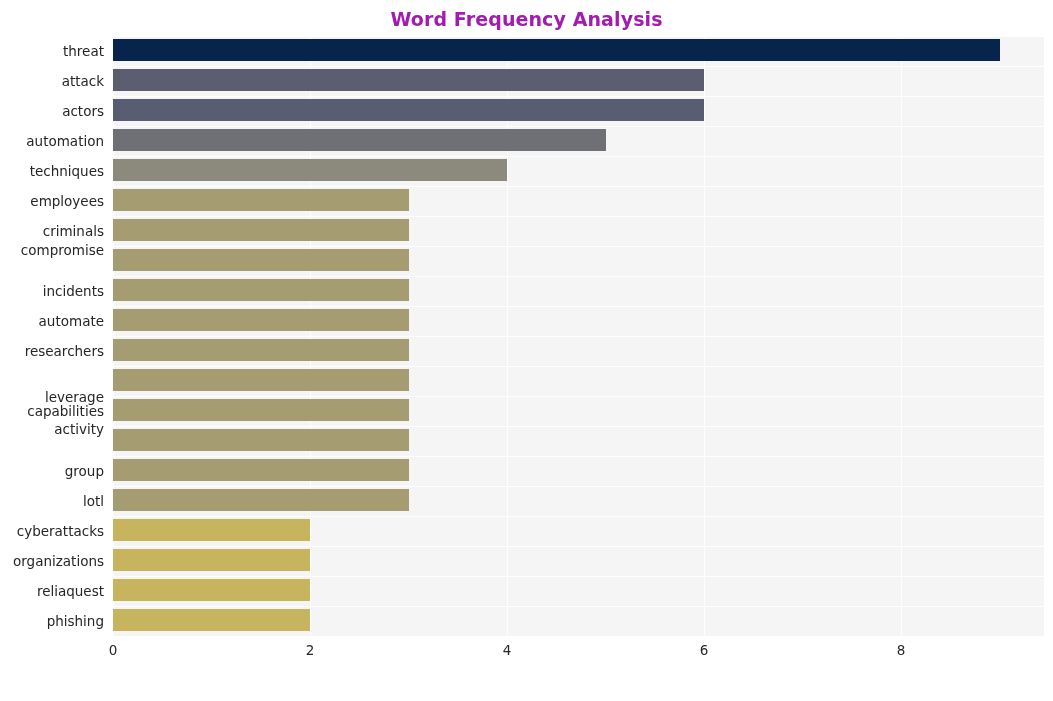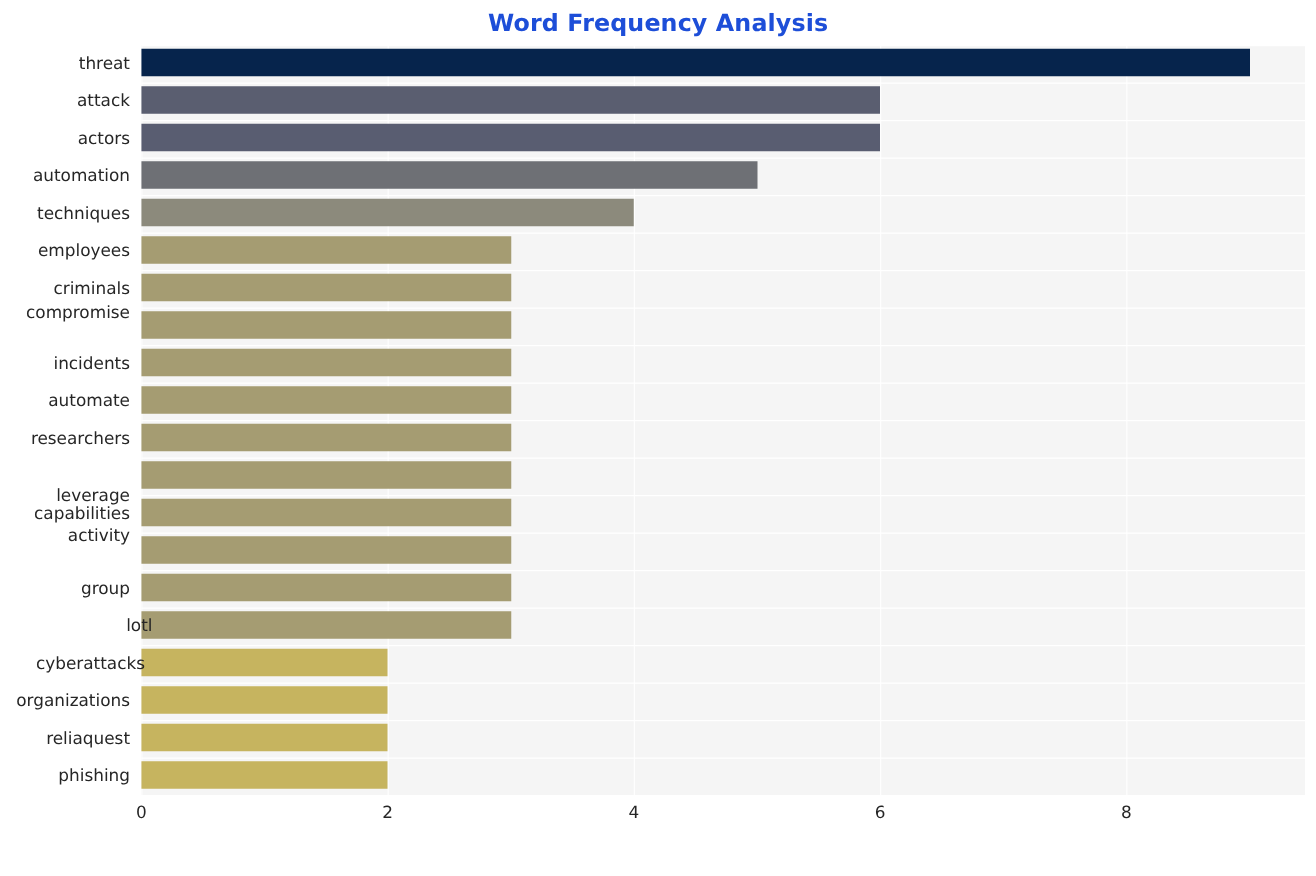--- a/index.html
+++ b/index.html
@@ -24,21 +24,21 @@
 
   
   #chart-title {
     position: absolute;
     left: 0;
     top: 6px;
     width: 1053px;
     text-align: center;
     font-size: 19px;
     font-weight: bold;
-    color: #1d4ed8;
+    color: #a21caf;
     letter-spacing: 0.1px;
     line-height: 26px;
   }
 
   
   #plot-area {
     position: absolute;
     left: 113px;
     top: 36px;
     width: 931px;
@@ -222,22 +222,22 @@
       <div class="ytick" style="left: 0px; top: 193px;">employees</div>
       <div class="ytick" style="left: 0px; top: 223px;">criminals</div>
       <div class="ytick" style="left: 0px; top: 242px;">compromise</div>
       <div class="ytick" style="left: 0px; top: 283px;">incidents</div>
       <div class="ytick" style="left: 0px; top: 313px;">automate</div>
       <div class="ytick" style="left: 0px; top: 343px;">researchers</div>
       <div class="ytick" style="left: 0px; top: 373px; margin-top: 16px;">leverage</div>
       <div class="ytick" style="left: 0px; top: 403px;">capabilities</div>
       <div class="ytick" style="left: 0px; top: 421px;">activity</div>
       <div class="ytick" style="left: 0px; top: 463px;">group</div>
-      <div class="ytick" style="left: 0px; top: 493px; padding-left: 18px;">lotl</div>
-      <div class="ytick" style="left: 12px; top: 523px;">cyberattacks</div>
+      <div class="ytick" style="left: 0px; top: 493px;">lotl</div>
+      <div class="ytick" style="left: 0px; top: 523px;">cyberattacks</div>
       <div class="ytick" style="left: 0px; top: 553px;">organizations</div>
       <div class="ytick" style="left: 0px; top: 583px;">reliaquest</div>
       <div class="ytick" style="left: 0px; top: 613px;">phishing</div>
     </div>
   <div id="xtick-layer">
       <div class="xtick" style="left: 113px;">0</div>
       <div class="xtick" style="left: 310.037px;">2</div>
       <div class="xtick" style="left: 507.074px;">4</div>
       <div class="xtick" style="left: 704.111px;">6</div>
       <div class="xtick" style="left: 901.148px;">8</div>

